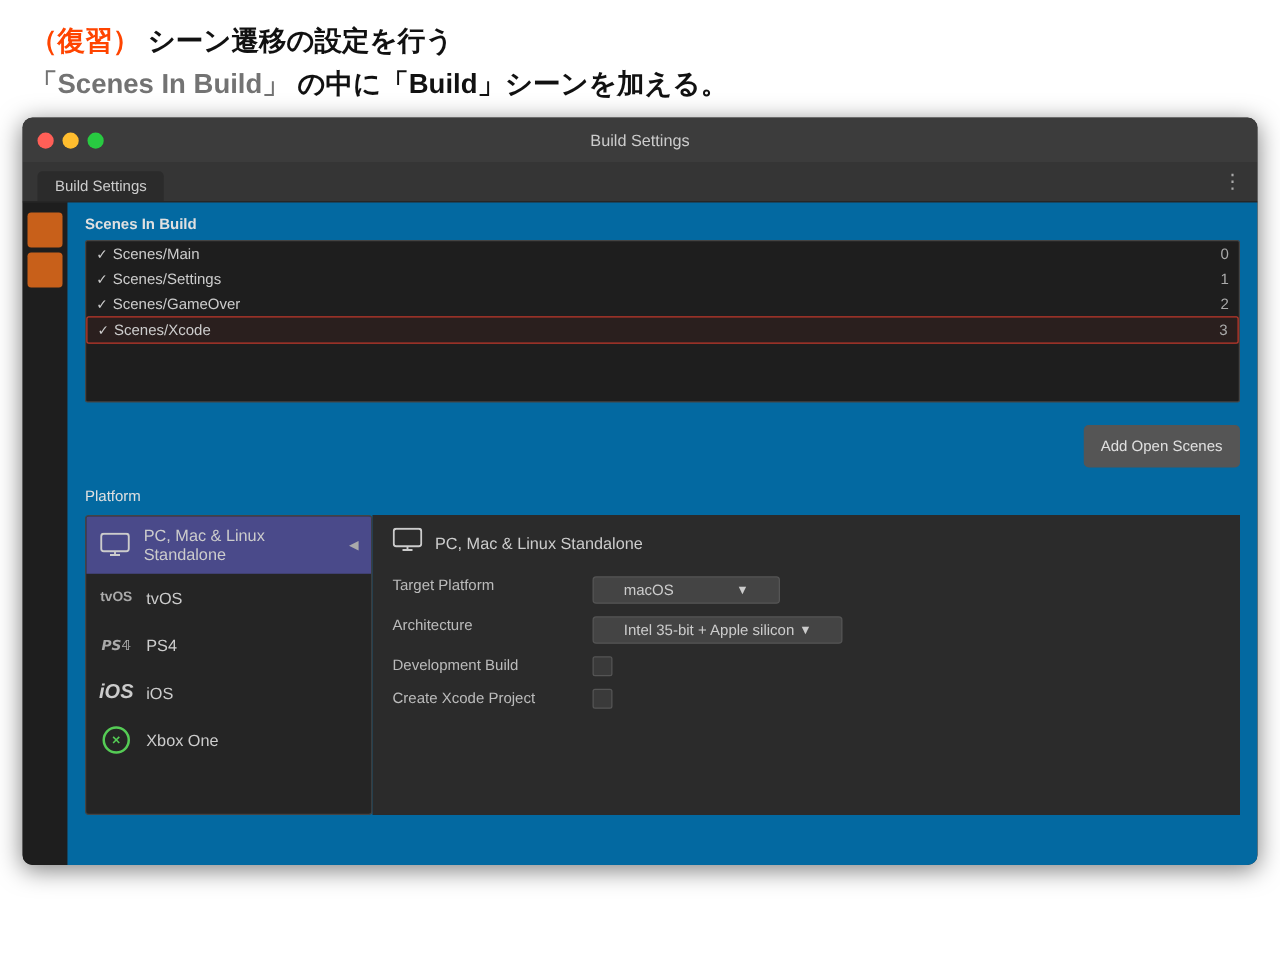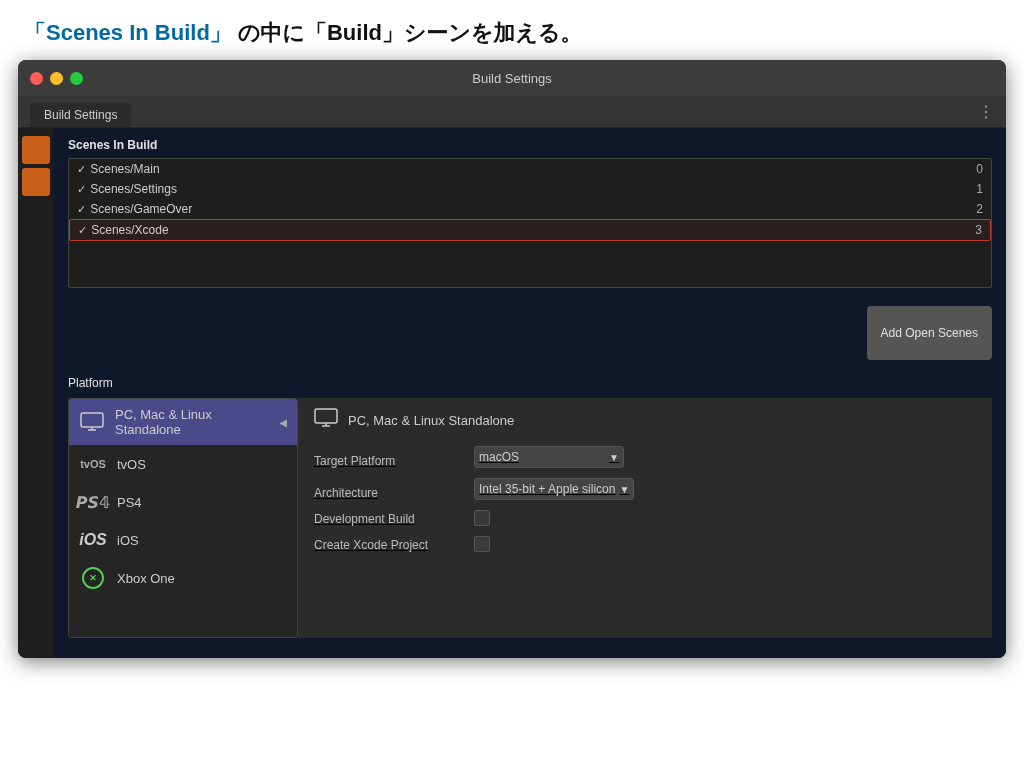--- a/index.html
+++ b/index.html
@@ -24,21 +24,21 @@
     }
     .header-line1 span.black {
       color: #111;
     }
     .header-line2 {
       font-size: 22px;
       font-weight: bold;
       color: #111;
     }
     .header-line2 .red-bold {
-      color: #0369a1;
+      color: #737373;
     }
 
     
     .window-container {
       margin: 0 18px;
       background: #2b2b2b;
       border-radius: 8px;
       overflow: hidden;
       box-shadow: 0 4px 20px rgba(0,0,0,0.5);
       position: relative;
@@ -126,21 +126,21 @@
       justify-content: center;
       color: #fff;
       font-size: 10px;
     }
 
     
     .main-content {
       flex: 1;
       display: flex;
       flex-direction: column;
-      background: #0f172a;
+      background: #0369a1;
     }
 
     
     .scenes-section {
       padding: 10px 14px;
       flex: 0 0 auto;
     }
     .section-header {
       color: #e0e0e0;
       font-size: 12px;
@@ -185,21 +185,21 @@
       display: flex;
       justify-content: flex-end;
       padding: 8px 14px;
     }
     .add-scenes-btn {
       background: #555;
       color: #e0e0e0;
       font-size: 12px;
       border: none;
       border-radius: 4px;
-      padding: 20px 14px;
+      padding: 10px 14px;
       cursor: pointer;
     }
 
     
     .platform-section {
       padding: 8px 14px 0 14px;
       flex: 1;
     }
     .platform-header {
       color: #e0e0e0;
@@ -263,37 +263,36 @@
       align-items: center;
       gap: 10px;
       margin-bottom: 14px;
     }
     .settings-title-text {
       color: #ccc;
       font-size: 13px;
     }
     .setting-row {
       display: flex;
-      align-items: flex-end;
+      align-items: flex-start;
       margin-bottom: 10px;
-      text-decoration: underline;
     }
     .setting-label {
       color: #bbb;
       font-size: 12px;
       width: 160px;
     }
     .setting-label.dimmed {
       color: #777;
     }
     .setting-dropdown {
       background: #444;
       color: #ccc;
       font-size: 12px;
-      padding: 3px 4px;
+      padding: 3px 24px;
       border-radius: 3px;
       border: 1px solid #555;
       display: flex;
       align-items: center;
       gap: 4px;
       cursor: pointer;
       min-width: 150px;
     }
     .dropdown-arrow {
       margin-left: auto;
@@ -340,20 +339,24 @@
       font-size: 16px;
       color: #ccc;
       font-style: italic;
       font-weight: bold;
     }
   </style>
 </head>
 <body>
 
 <div class="header-area">
+  <div class="header-line1">
+    <span>（復習）</span>
+    <span class="black">シーン遷移の設定を行う</span>
+  </div>
   <div class="header-line2">
     <span class="red-bold">「Scenes In Build」</span>
     <span> の中に「Build」シーンを加える。</span>
   </div>
 </div>
 
 <div class="window-container">
 
   <div class="title-bar">
     <div class="traffic-lights">
@@ -442,21 +445,21 @@
 
             <div class="platform-item">
               <div class="platform-icon">
                 <span class="tvos-icon">tvOS</span>
               </div>
               <span class="platform-label">tvOS</span>
             </div>
 
             <div class="platform-item">
               <div class="platform-icon">
-                <span class="ps4-icon" style="font-size:16px; color:#aaa;">𝙋𝙎𝟜</span>
+                <span class="ps4-icon" style="font-size:11px; color:#aaa;">𝙋𝙎𝟜</span>
               </div>
               <span class="platform-label">PS4</span>
             </div>
 
             <div class="platform-item">
               <div class="platform-icon">
                 <span class="ios-icon">iOS</span>
               </div>
               <span class="platform-label">iOS</span>
             </div>

